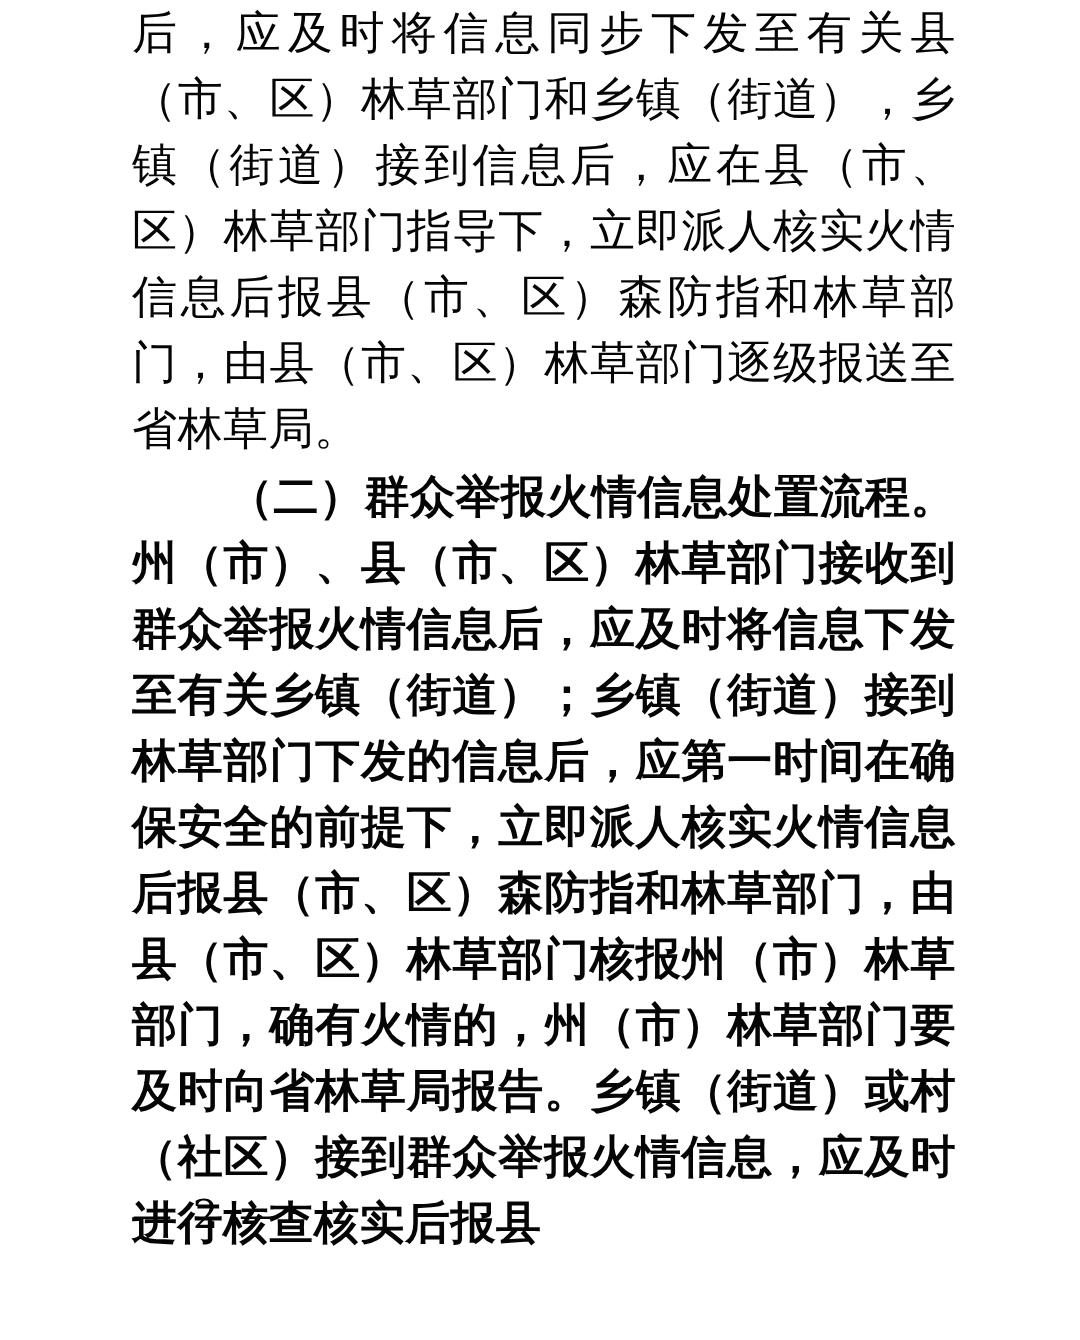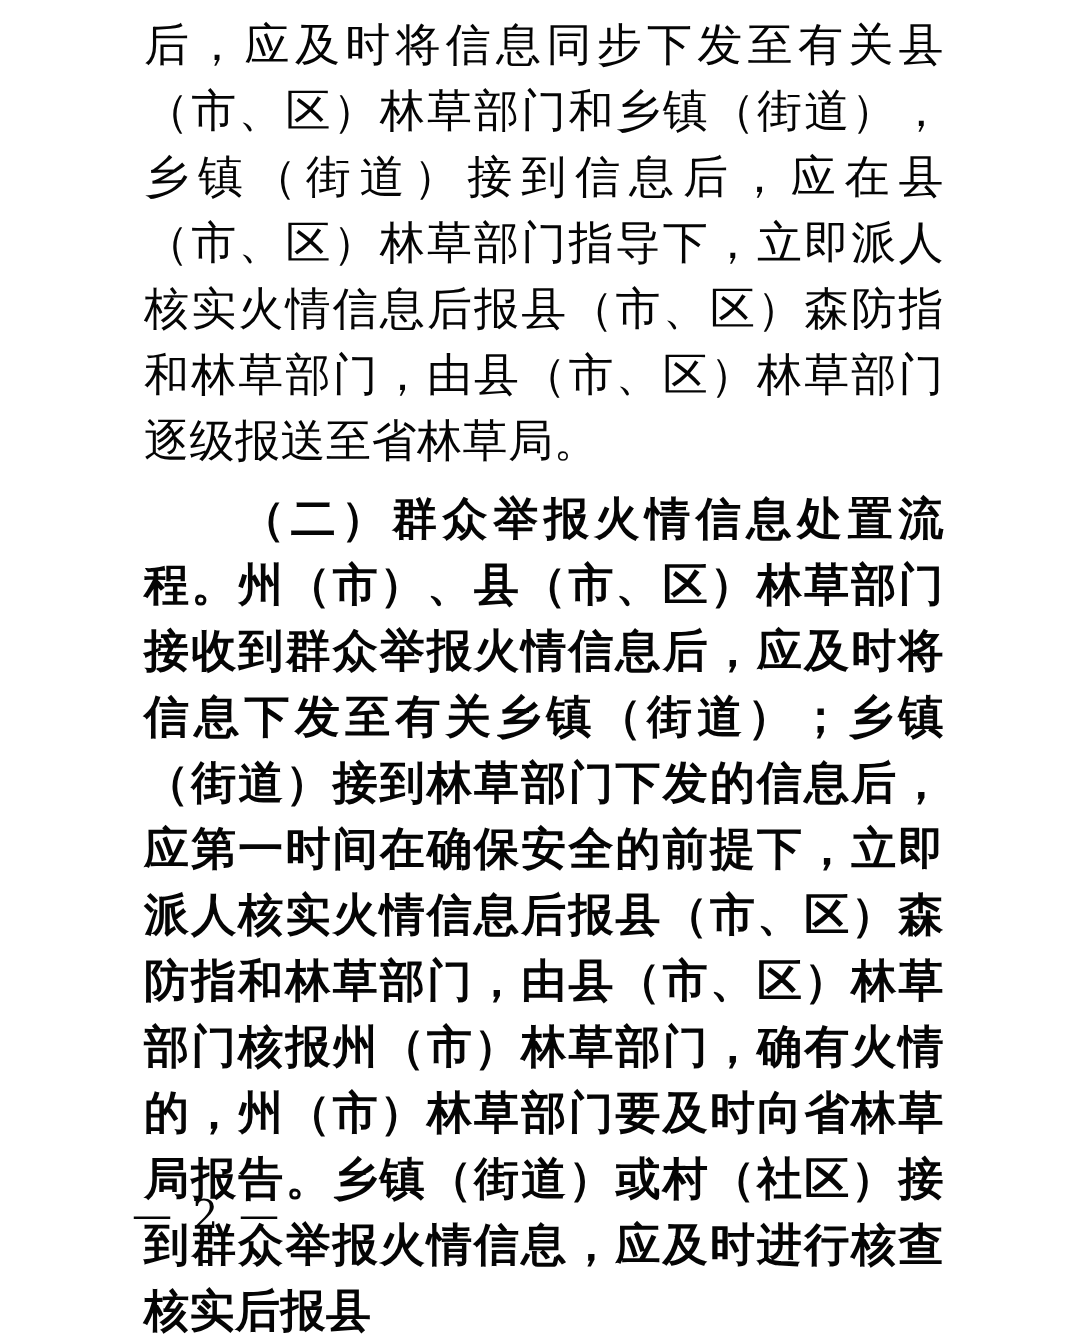--- a/index.html
+++ b/index.html
@@ -15,21 +15,21 @@
     overflow: hidden;
     font-family: "DejaVu Serif", "Liberation Serif", serif;
   }
   .doc-body {
     position: absolute;
     left: 132px;
     top: 0px;
     width: 824px;
   }
   .para {
-    margin: 12px;
+    margin: 0;
     color: #050505;
     font-size: 45px;
     line-height: 66px;
     text-align: justify;
     text-justify: inter-ideograph;
     letter-spacing: 0.5px;
     font-weight: 500;
   }
   .para.indent {
     text-indent: 96px;

